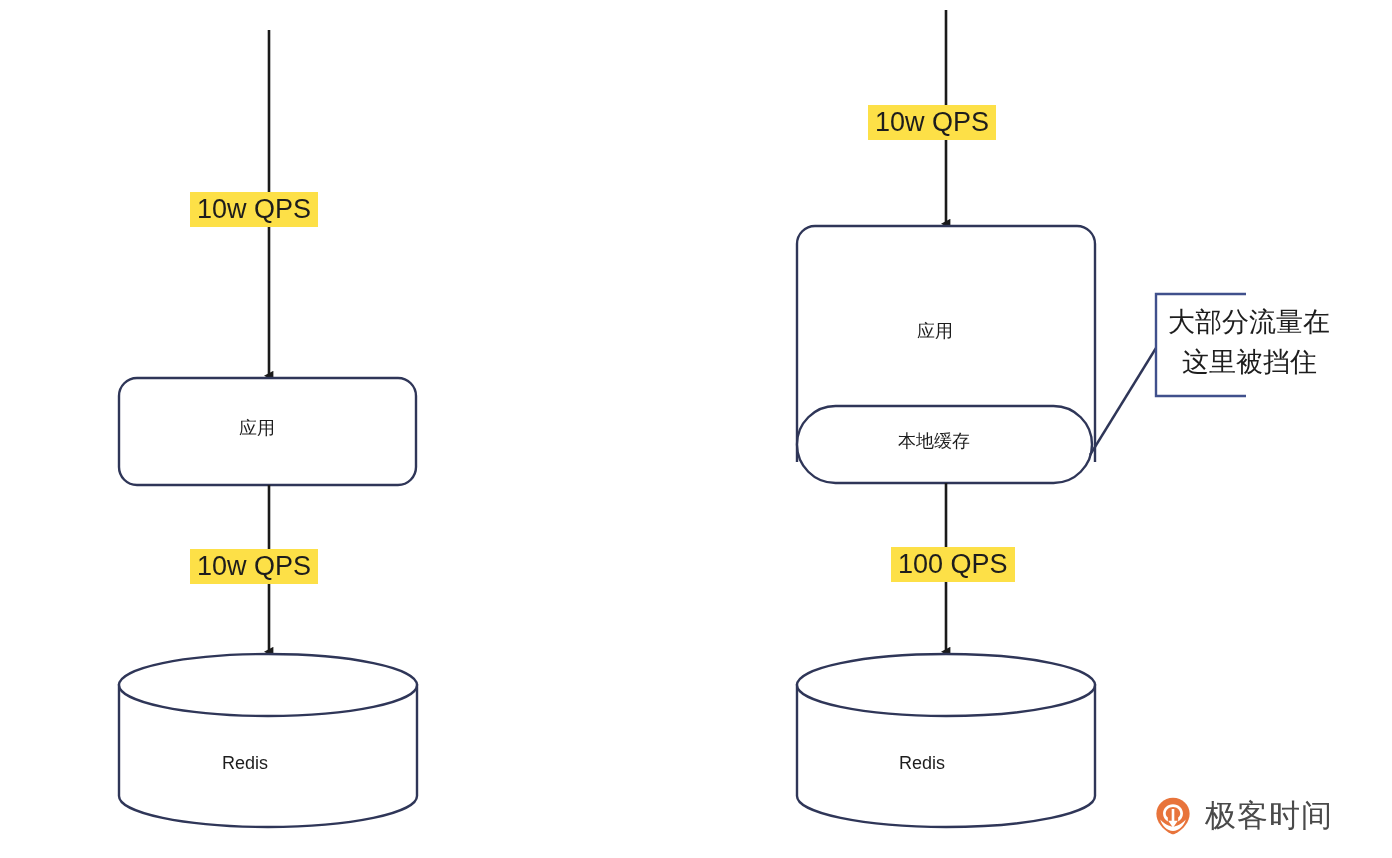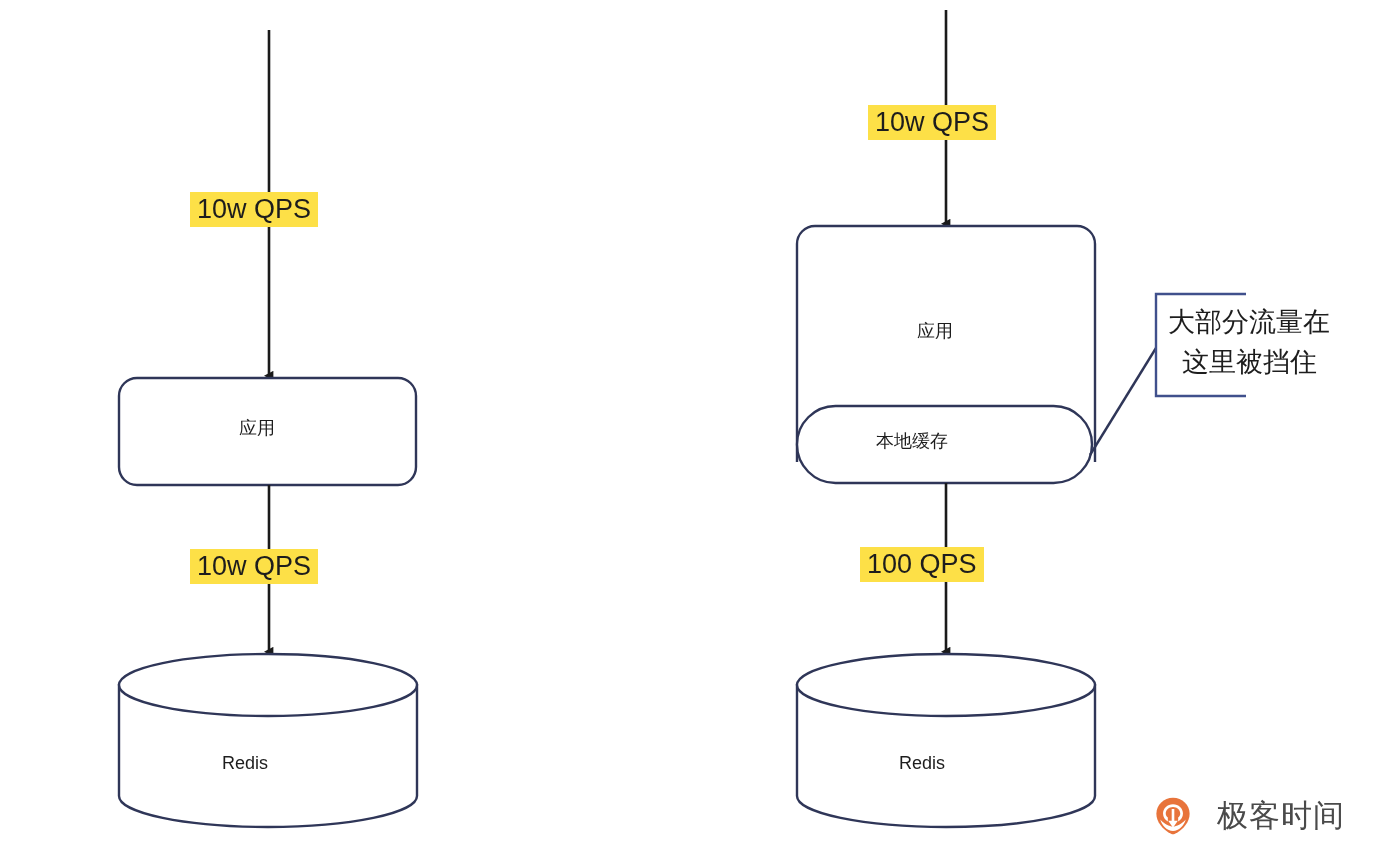--- a/index.html
+++ b/index.html
@@ -40,21 +40,21 @@
     font-size: 27px;
     color: #1d1d1d;
     line-height: 1.3;
     text-align: left;
   }
   .logo {
     position: absolute;
     left: 1152px;
     top: 795px;
     display: flex;
-    gap: 23px;
+    gap: 11px;
   }
   .logo-mark {
     width: 42px;
     height: 42px;
     flex: 0 0 42px;
   }
   .logo-text {
     font-size: 31px;
     color: #4a4a4a;
     letter-spacing: 1px;
@@ -112,23 +112,23 @@
 <div class="txt node-label" style="left:239px; top:418px;">应用</div>
 
 <div class="txt edge-label" style="left:190px; top:549px;">10w QPS</div>
 
 <div class="txt node-label" style="left:222px; top:753px;">Redis</div>
 
 <div class="txt edge-label" style="left:868px; top:105px;">10w QPS</div>
 
 <div class="txt node-label" style="left:917px; top:321px;">应用</div>
 
-<div class="txt node-label" style="left:876px; top:431px;">本地缓存</div>
+<div class="txt node-label" style="left:898px; top:431px;">本地缓存</div>
 
-<div class="txt edge-label" style="left:860px; top:547px;text-align:right;">100 QPS</div>
+<div class="txt edge-label" style="left:891px; top:547px;text-align:right;">100 QPS</div>
 
 <div class="txt node-label" style="left:899px; top:753px;">Redis</div>
 
 <div class="txt annot-text" style="left:1168px; top:305px;">大部分流量在</div>
 <div class="txt annot-text" style="left:1182px; top:345px;">这里被挡住</div>
 
 <div class="logo">
   <svg class="logo-mark" viewBox="0 0 48 48">
     <path d="M24,3 C13.5,3 5,11.2 5,21.4 C5,30.2 11.6,39.5 22.3,44.6 C23.4,45.1 24.6,45.1 25.7,44.6 C36.4,39.5 43,30.2 43,21.4 C43,11.2 34.5,3 24,3 Z" fill="#e8743b"></path>
     <path d="M9.5,28 C14,33.5 20,36 24,36 C28,36 34,33.5 38.5,28 C37,35 30.5,41 24,41 C17.5,41 11,35 9.5,28 Z" fill="#ffffff"></path>

